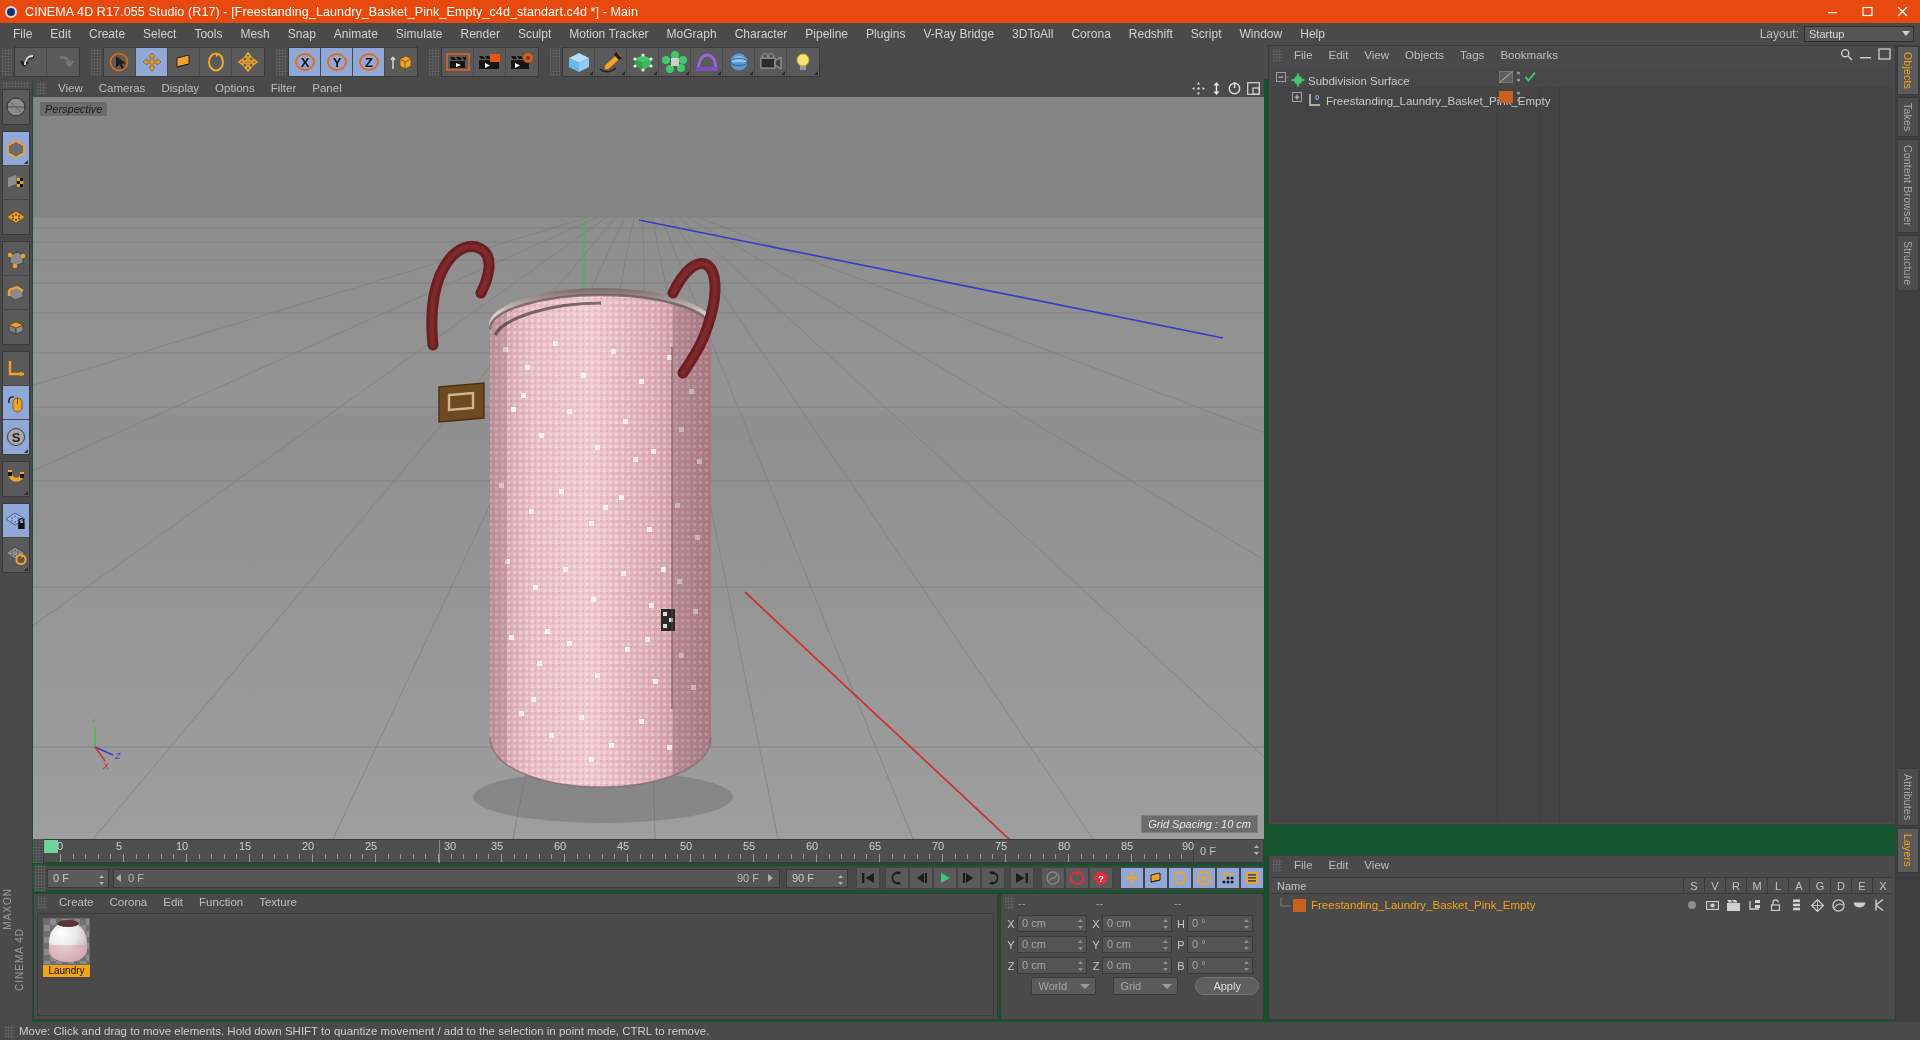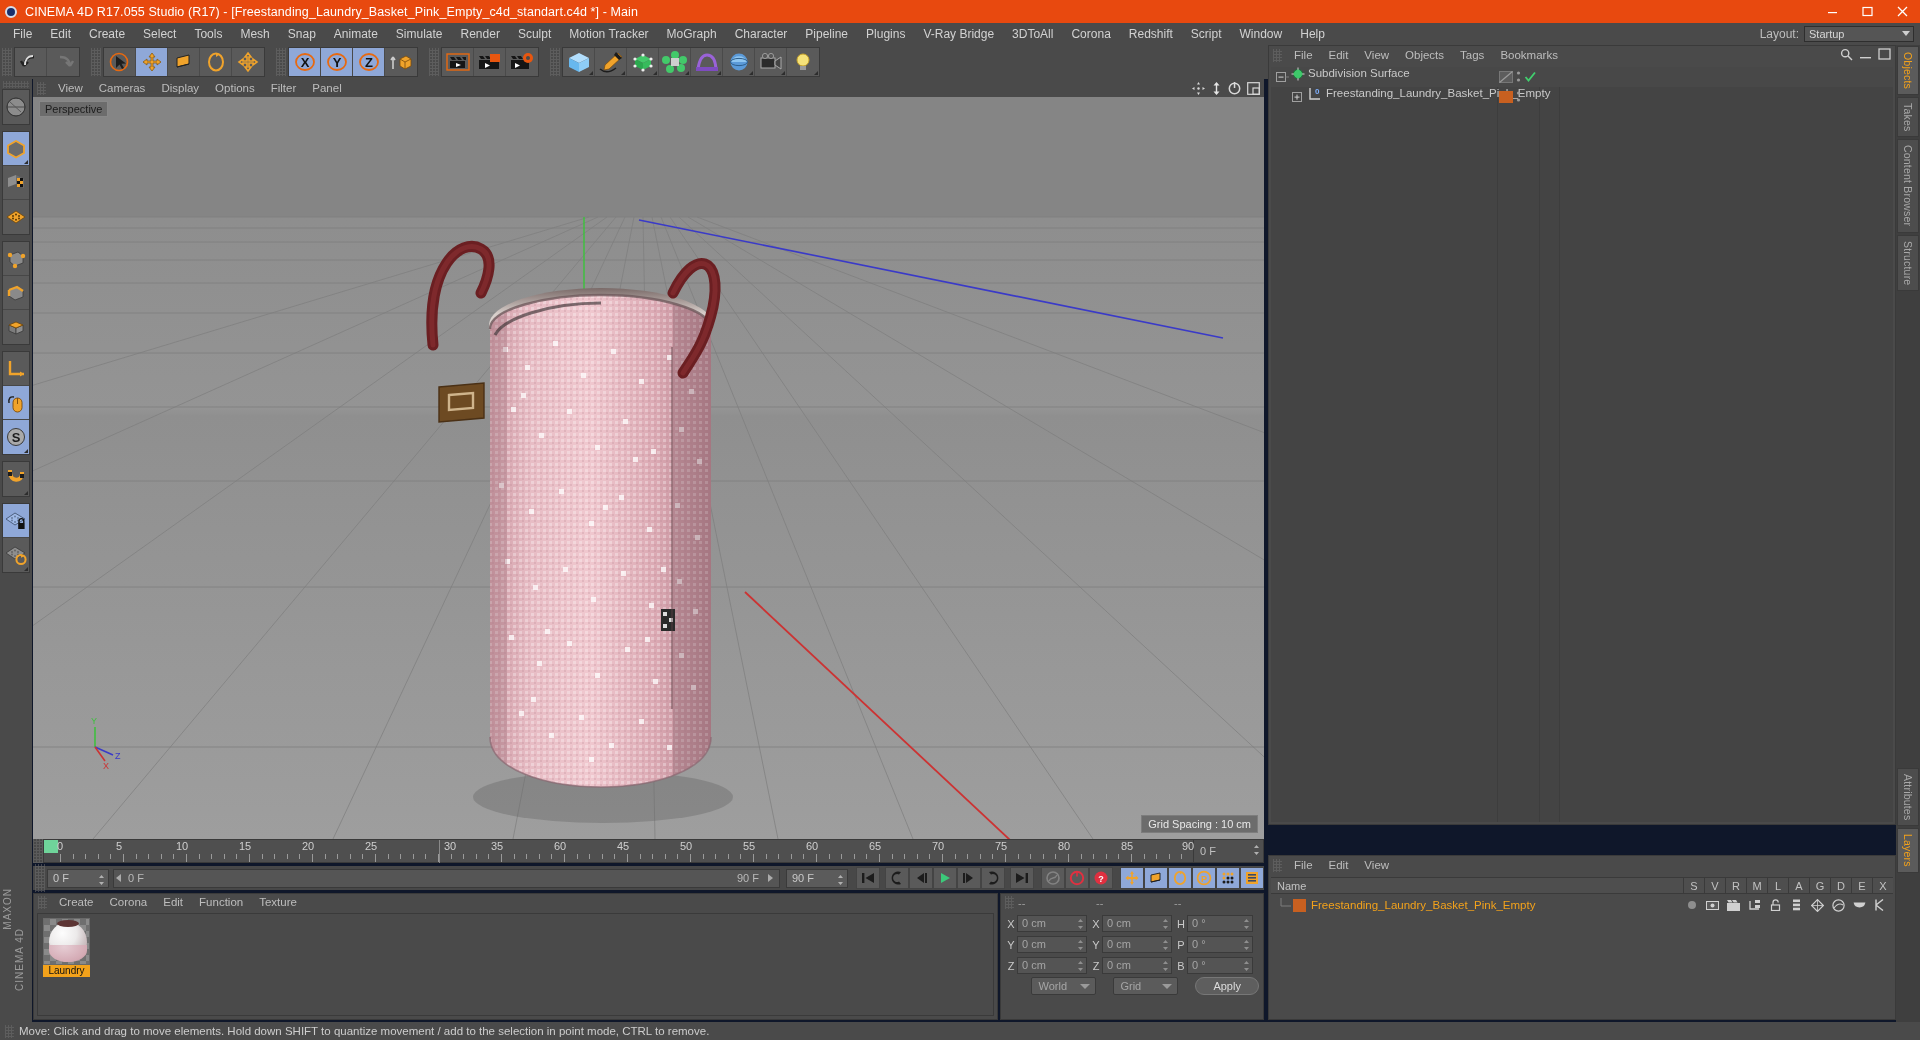--- a/index.html
+++ b/index.html
@@ -1,18 +1,18 @@
 <!DOCTYPE html>
 <html><head>
 <meta charset="utf-8">
 <style>
   * { box-sizing: border-box; margin:0; padding:0; }
   html,body { width:1920px; height:1040px; overflow:hidden; background:#3b3b3b;
     font-family:"Liberation Sans", sans-serif; font-size:12px; color:#c8c8c8; -webkit-font-smoothing:antialiased;}
-  #app { position:relative; width:1920px; height:1040px; background:#0f172a; }
+  #app { position:relative; width:1920px; height:1040px; background:#14532d; }
 
   
   .titlebar { position:absolute; left:0; top:0; width:1920px; height:23px; background:#e8490f;
      display:flex; align-items:center; }
   .tb-icon { width:22px; height:23px; display:flex; align-items:center; justify-content:center;}
   .tb-icon .circ { width:12px;height:12px;border-radius:50%;background:#1b2f6b;border:2px solid #d9dde8;}
   .tb-title { color:#fff; font-size:12.5px; padding-left:3px; letter-spacing:.1px;}
   .tb-btns { position:absolute; right:0; top:0; height:23px; display:flex; }
   .tb-btn { width:35px; height:23px; display:flex;align-items:center;justify-content:center;
      color:#fff; font-size:13px; }
@@ -65,21 +65,21 @@
   
   .vp-wrap{ position:absolute; left:33px; top:79px; width:1231px; height:760px; background:#4a4a4a;}
   .vp-menu{ height:18px; background:#4a4a4a; display:flex; align-items:center; }
   .vp-menu .grip2{ width:9px;height:13px; margin:0 4px;
      background-image:repeating-linear-gradient(0deg,#6e6e6e 0 1px,transparent 1px 3px),
                       repeating-linear-gradient(90deg,#6e6e6e 0 1px,transparent 1px 3px);
      background-size:3px 3px; opacity:.55;}
   .vp-menu .mi{ padding:0 8px; font-size:11.5px; color:#bdbdbd; line-height:18px;}
   .vp-icons{ position:absolute; right:4px; top:0; height:18px; display:flex; align-items:center; gap:6px;}
   .vp-canvas{ position:absolute; left:0; top:18px; width:1231px; height:742px; overflow:hidden;
-     background:linear-gradient(#8e8e8e 0%, #8e8e8e 100%); }
+     background:linear-gradient(#8e8e8e 0%, #8e8e8e 100%);font-style:italic; }
   .vp-label{ position:absolute; left:6px; top:4px; background:#6c6c6c; color:#1c1c1c; font-size:11px;
      padding:1px 5px; border:1px solid #888; z-index:20;}
   .gridspacing{ position:absolute; right:6px; bottom:6px; background:#6c6c6c; color:#e8e8e8;
      font-size:11px; padding:2px 6px; border:1px solid #7d7d7d; z-index:20;}
 
   
   .tl{ position:absolute; left:33px; top:839px; width:1231px; height:24px; background:#484848;
      display:flex; align-items:stretch;}
   .tl .grip3{ width:10px;
      background-image:repeating-linear-gradient(0deg,#6e6e6e 0 1px,transparent 1px 3px),
@@ -160,21 +160,21 @@
   .objman{ position:absolute; left:1268px; top:45px; width:628px; height:780px; background:#4a4a4a;
      border:1px solid #3a3a3a;}
   .om-menu{ height:19px; display:flex;align-items:center; position:relative;}
   .om-menu .grip6{width:9px;height:13px;margin:0 4px;
      background-image:repeating-linear-gradient(0deg,#6e6e6e 0 1px,transparent 1px 3px),
                       repeating-linear-gradient(90deg,#6e6e6e 0 1px,transparent 1px 3px);
      background-size:3px 3px;opacity:.55;}
   .om-menu .mi{ padding:0 8px; font-size:11.5px; color:#bdbdbd; line-height:19px;}
   .om-icons{ position:absolute; right:4px; top:2px; display:flex; gap:6px; align-items:center;}
   .om-body{ position:absolute; left:2px; top:21px; right:2px; bottom:2px; background:#444; }
-  .om-row{ height:20px; display:flex; align-items:flex-start; position:relative; }
+  .om-row{ height:20px; display:flex; align-items:flex-end; position:relative; }
   .om-row .tree{ width:16px; height:20px; position:relative;}
   .om-name{ font-size:11.5px; color:#c9c9c9; padding-left:3px; white-space:nowrap;}
   .om-tagcol{ position:absolute; left:228px; top:0; width:40px; height:20px; display:flex;
       align-items:center; gap:3px;}
   .om-vline{ position:absolute; top:0; width:1px; height:100%; background:#3d3d3d;}
 
   
   .attrman{ position:absolute; left:1268px; top:855px; width:628px; height:165px; background:#4a4a4a;
      border:1px solid #3a3a3a;}
   .am-menu{ height:19px; display:flex;align-items:center;}

